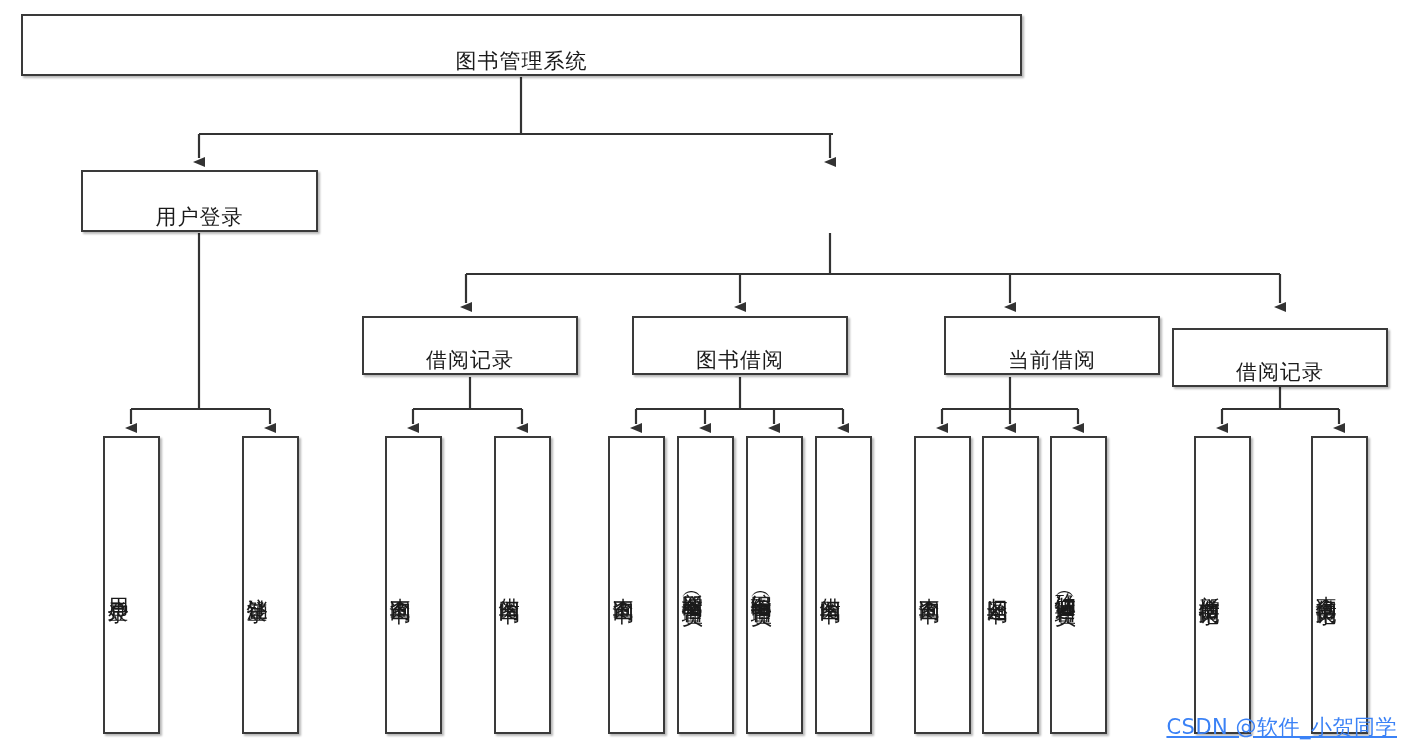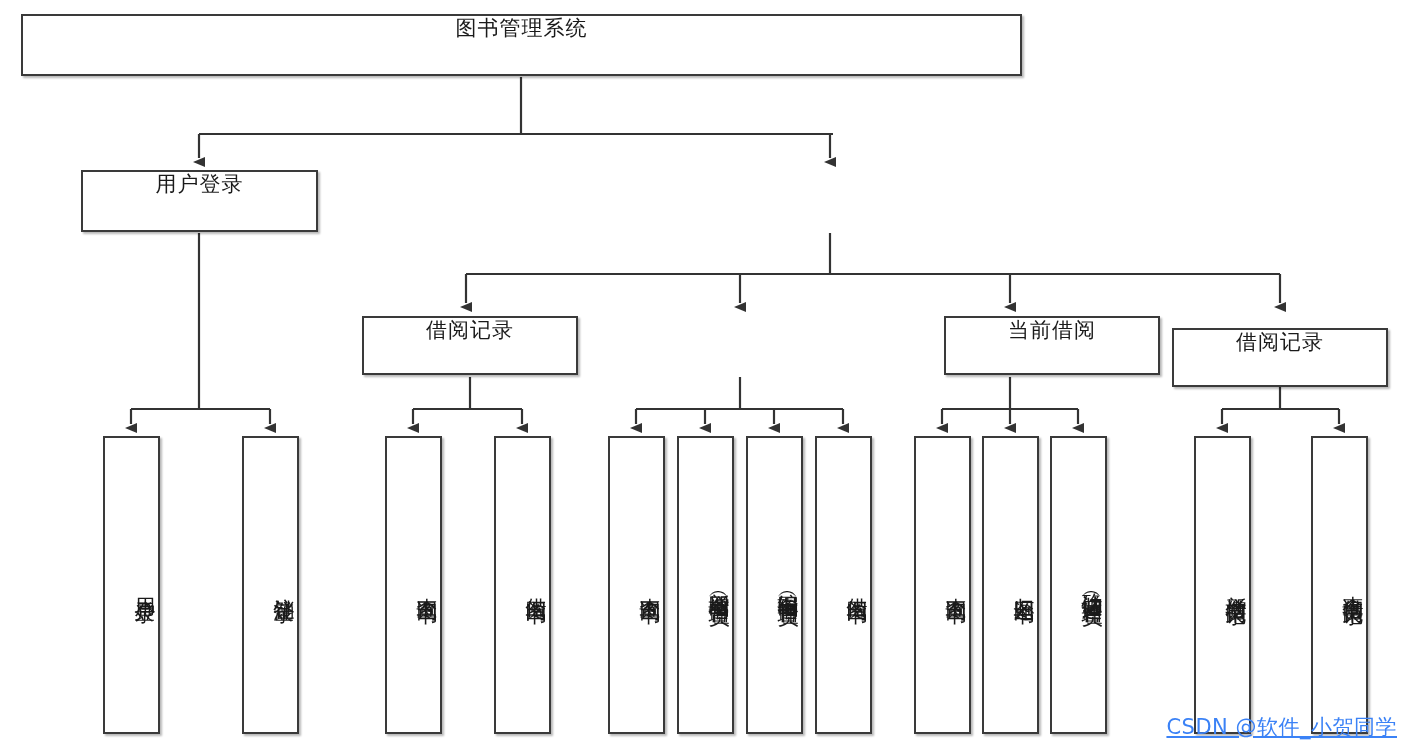--- a/index.html
+++ b/index.html
@@ -24,21 +24,21 @@
     left: 0; top: 0;
     width: 1405px; height: 747px;
     pointer-events: none;
   }
   .node {
     position: absolute;
     background: #ffffff;
     border: 2px solid #3a3a3a;
     box-shadow: 2px 2px 2px rgba(0,0,0,0.28);
     display: flex;
-    align-items: flex-start;
+    align-items: flex-end;
     justify-content: center;
     color: #1a1a1a;
   }
   .node.horiz {
     font-size: 21px;
     letter-spacing: 1px;
     line-height: 1.2;
     white-space: nowrap;
   }
   .node.vert {
@@ -127,20 +127,23 @@
     <span>图书管理系统</span>
   </div>
 
   <div class="node horiz" style="left:81px; top:170px; width:237px; height:62px;">
     <span>用户登录</span>
   </div>
 
   <div class="node horiz" style="left:362px; top:316px; width:216px; height:59px;">
     <span>借阅记录</span>
   </div>
+  <div class="node horiz" style="left:632px; top:316px; width:216px; height:59px;">
+    <span>图书借阅</span>
+  </div>
   <div class="node horiz" style="left:902px; top:316px; width:216px; height:59px;margin-left:42px;">
     <span>当前借阅</span>
   </div>
   <div class="node horiz" style="left:1172px; top:316px; width:216px; height:59px;margin-top:12px;">
     <span>借阅记录</span>
   </div>
 
   <div class="node vert" style="left:103px; top:436px; width:57px; height:298px;">
     <span>用户登录</span>
   </div>

